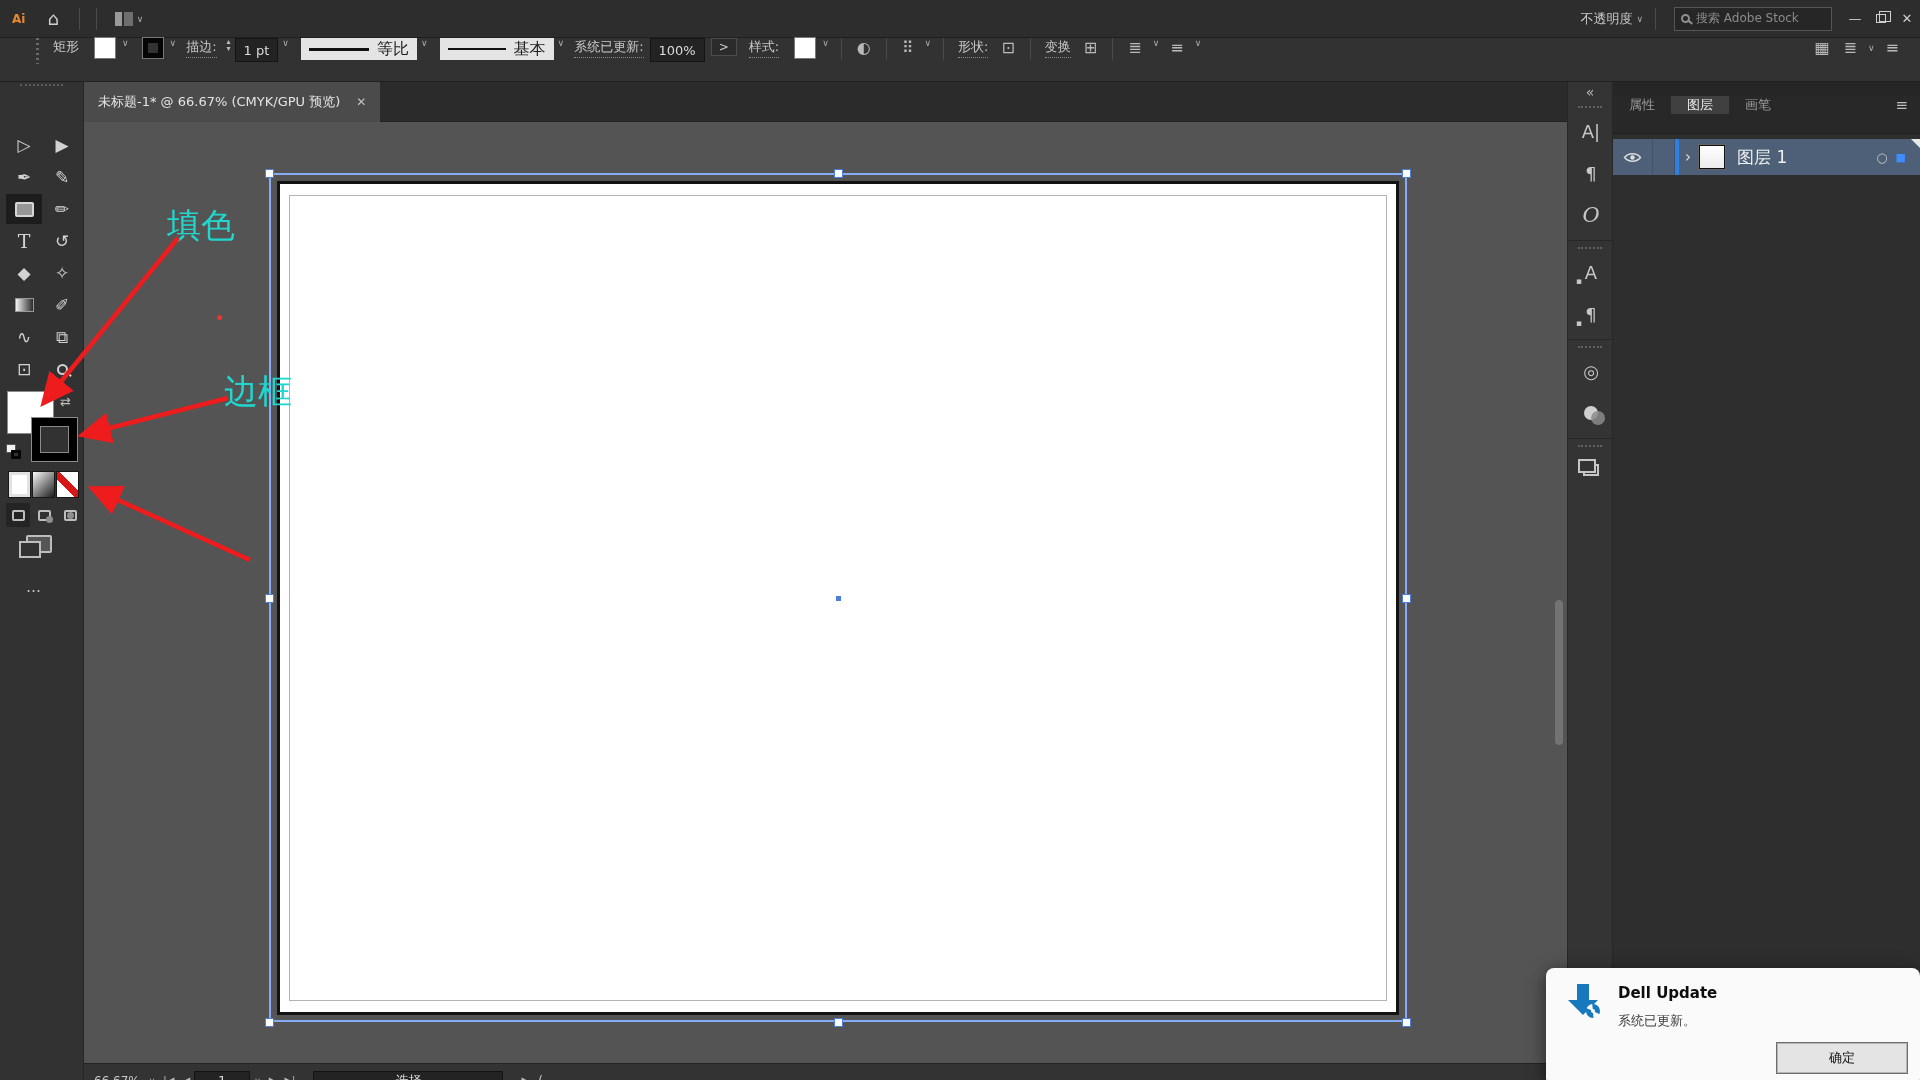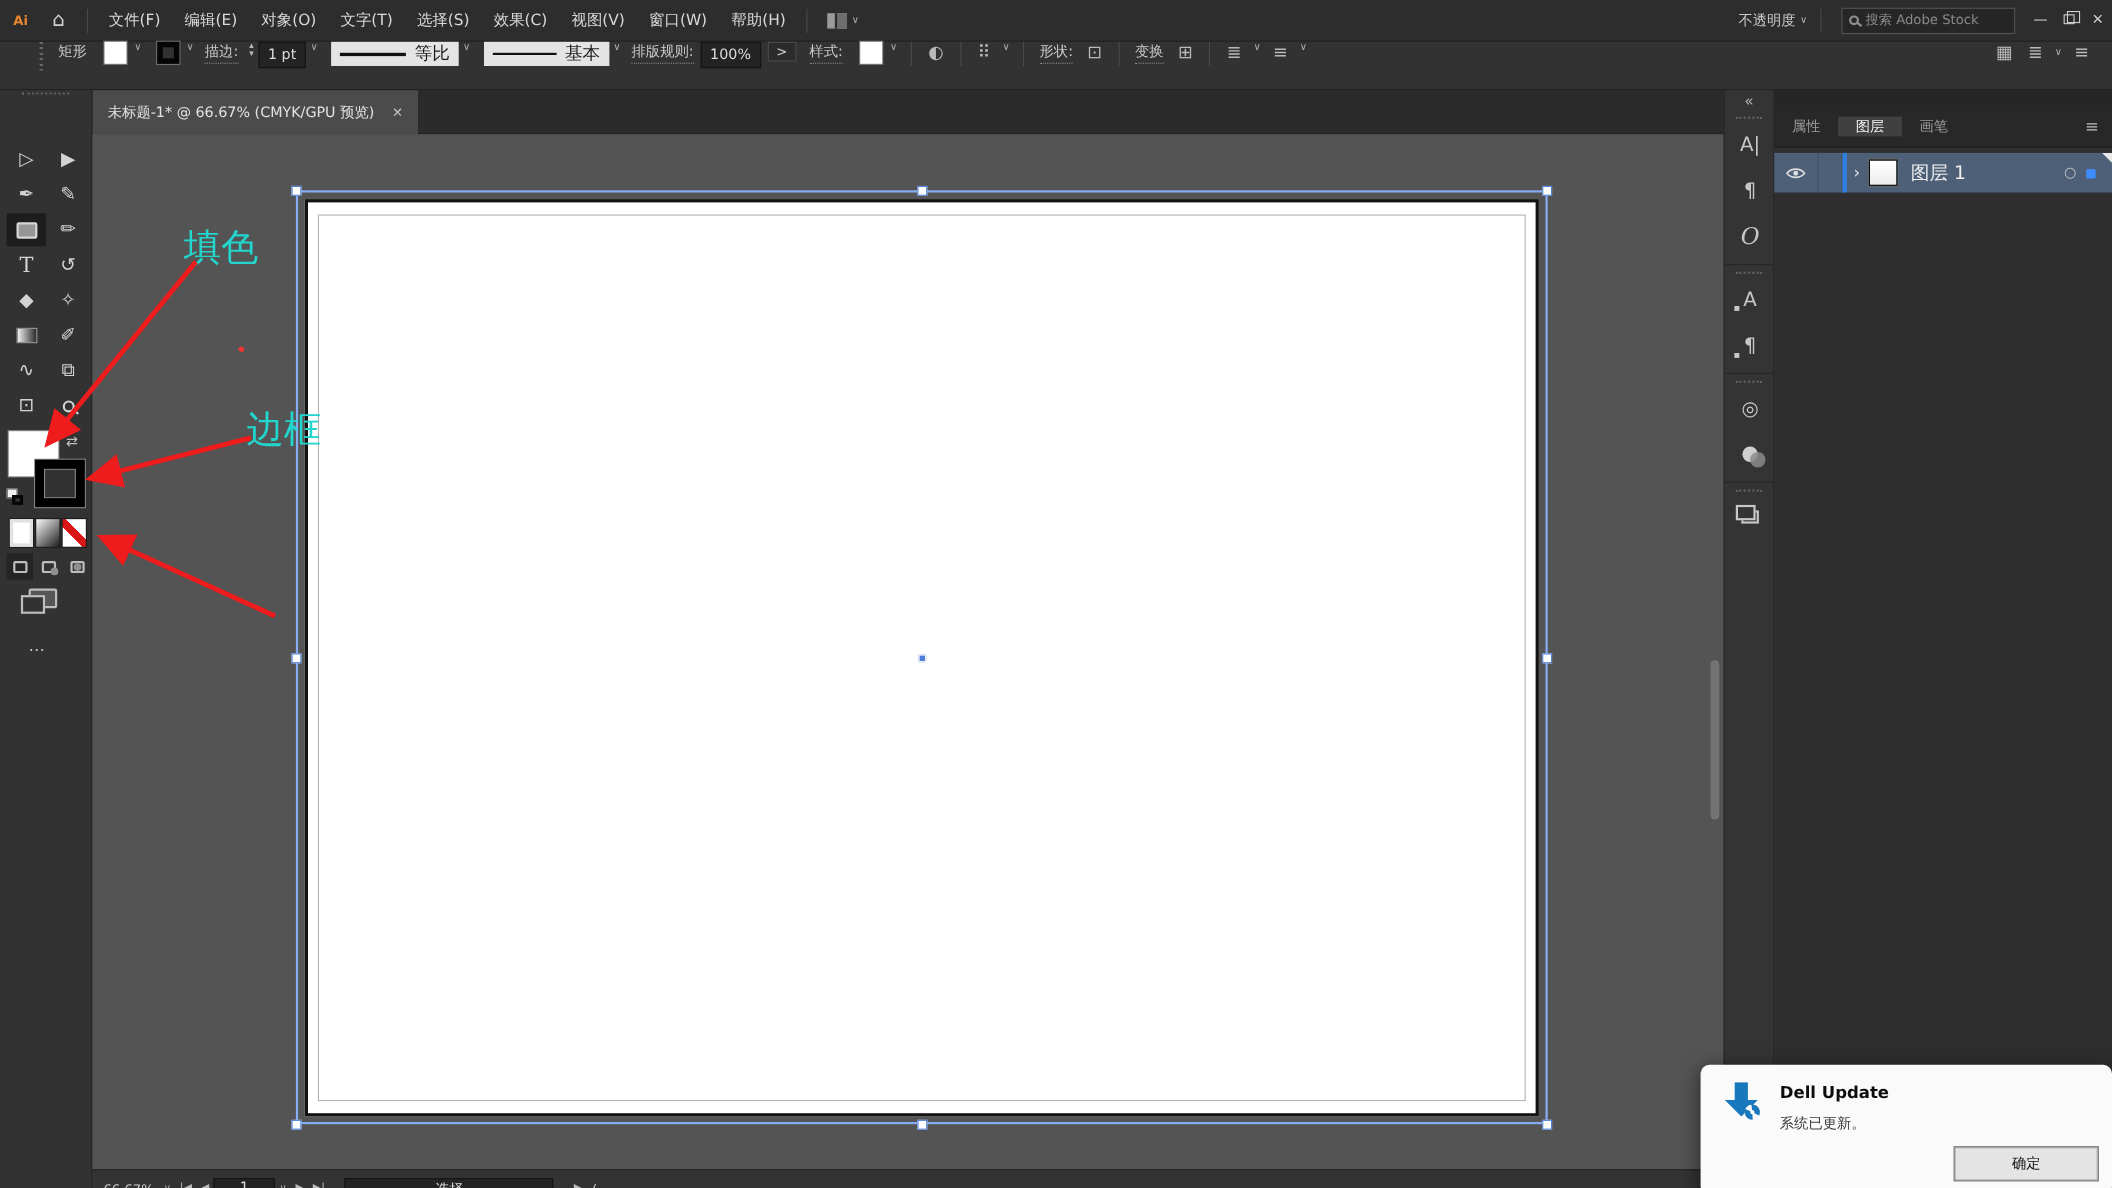--- a/index.html
+++ b/index.html
@@ -102,21 +102,21 @@
   .dock-item.serif { font-family:"DejaVu Serif","Liberation Serif",serif; font-style:italic; font-size:21px; }
   .dock-sep { border-top:1px solid #272727; margin-top:4px; }
   .transp { width:14px; height:14px; border-radius:50%; background:#cfcfcf; position:relative; }
   .transp::after { content:""; position:absolute; left:7px; top:5px; width:14px; height:14px; border-radius:50%; background:#8b8b8b; opacity:.85; }
   .pathf { width:16px; height:12px; border:2px solid #c7c7c7; position:relative; background:#343434; }
   .pathf::before { content:""; position:absolute; left:-7px; top:-7px; width:14px; height:10px; border:2px solid #c7c7c7; background:#343434; }
 
   
   .rightpanel { position:absolute; left:1613px; top:82px; width:307px; height:998px; background:#2e2e2e; }
   .rp-top { height:14px; background:#262626; }
-  .rp-tabs { height:38px; background:#282828; display:flex; align-items:center; border-bottom:1px solid #1f1f1f; }
+  .rp-tabs { height:38px; background:#282828; display:flex; align-items:flex-start; border-bottom:1px solid #1f1f1f; }
   .rp-tab { padding:0 16px; display:flex; align-items:center; color:#9b9b9b; font-size:13px; }
   .rp-tab.active { background:#404040; color:#ececec; }
   .rp-menu { margin-left:auto; padding:0 12px; display:flex; align-items:center; color:#bdbdbd; font-size:15px; }
   .layer-row { position:relative; margin-top:5px; height:36px; background:#4d6078; display:flex; align-items:center; }
   .eye { width:40px; display:flex; justify-content:center; align-items:center; border-right:1px solid #41526a; height:100%; }
   .lr-spacer { width:22px; height:100%; border-right:1px solid #41526a; }
   .bluebar { width:4px; height:100%; background:#2f7fe0; }
   .lr-chev { color:#e2e2e2; font-size:15px; padding:0 8px 0 6px; }
   .thumb { width:26px; height:24px; background:linear-gradient(#ffffff,#ececec); border:1px solid #101010; box-shadow:0 0 0 1px #666; }
   .lr-name { color:#eee; margin-left:12px; font-size:17px; }
@@ -143,31 +143,20 @@
 </style>
 </head>
 <body>
 
 <div class="app">
 
   <div class="menubar">
     <span class="ai-logo">Ai</span>
     <span class="home">⌂</span>
     <span class="vsep"></span>
-    <nav class="menus">
-      <span>文件(F)</span>
-      <span>编辑(E)</span>
-      <span>对象(O)</span>
-      <span>文字(T)</span>
-      <span>选择(S)</span>
-      <span>效果(C)</span>
-      <span>视图(V)</span>
-      <span>窗口(W)</span>
-      <span>帮助(H)</span>
-    </nav>
     <span class="vsep"></span>
     <span class="layout-icon"></span>
     <span class="chev">∨</span>
     <div class="mb-right">
       <span class="rule">不透明度</span>
       <span class="chev">∨</span>
       <span class="vsep"></span>
       <div class="searchbox">
         <span class="mag"></span>
         <span class="ph">搜索 Adobe Stock</span>
@@ -195,21 +184,21 @@
     <span class="preview">
         <span class="pline" style="width:60px"></span>
         <span>等比</span>
       </span>
     <span class="chev">∨</span>
     <span class="preview thin">
         <span class="pline" style="width:58px"></span>
         <span>基本</span>
       </span>
     <span class="chev">∨</span>
-    <span class="cb-label cb-link">排版规则:</span>
+    <span class="cb-label cb-link">系统已更新:</span>
     <span class="field">100%</span>
     <span class="applybtn">&gt;</span>
     <span class="cb-label cb-link">样式:</span>
     <span class="swatch"></span>
     <span class="chev">∨</span>
     <span class="vsep"></span>
     <span class="cb-icon">◐</span>
     <span class="vsep"></span>
     <span class="cb-icon">⠿</span>
     <span class="chev">∨</span>

